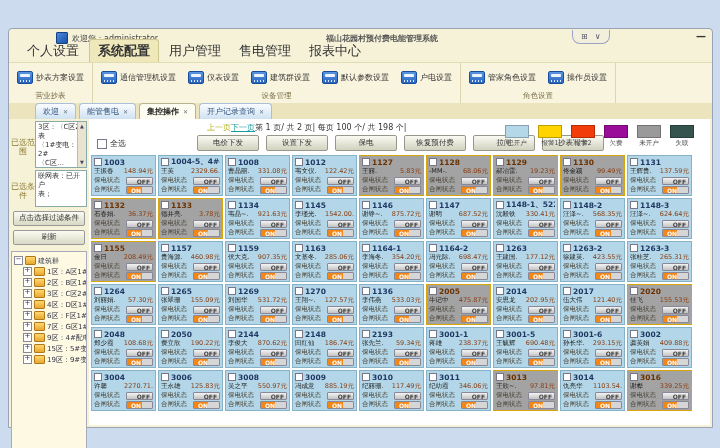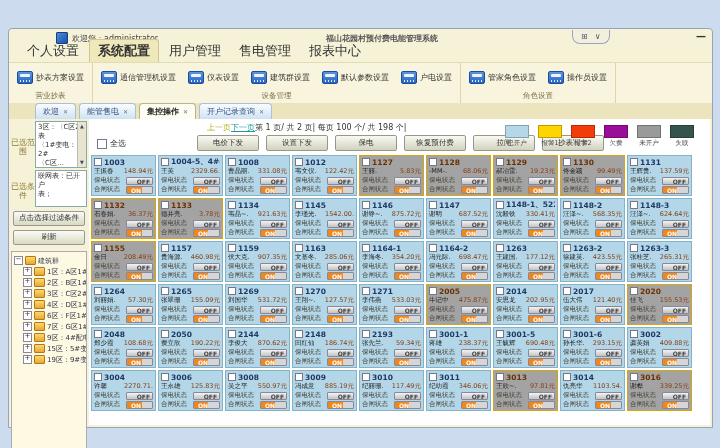--- a/index.html
+++ b/index.html
@@ -847,21 +847,21 @@
               <div class="toggle off">OFF</div>
             </div>
             <div class="c-r">
               <div>合闸状态</div>
               <div class="toggle on">ON</div>
             </div>
           </div>
           <div class="card">
             <div class="c-h">
               <div class="cb"></div>
-              <div class="cid">1271</div>
+              <div class="cid">1136</div>
             </div>
             <div class="c-n">
               <span class="nm">李伟燕</span>
               <span class="amt">533.03元</span>
             </div>
             <div class="c-r">
               <div>保电状态</div>
               <div class="toggle off">OFF</div>
             </div>
             <div class="c-r">

